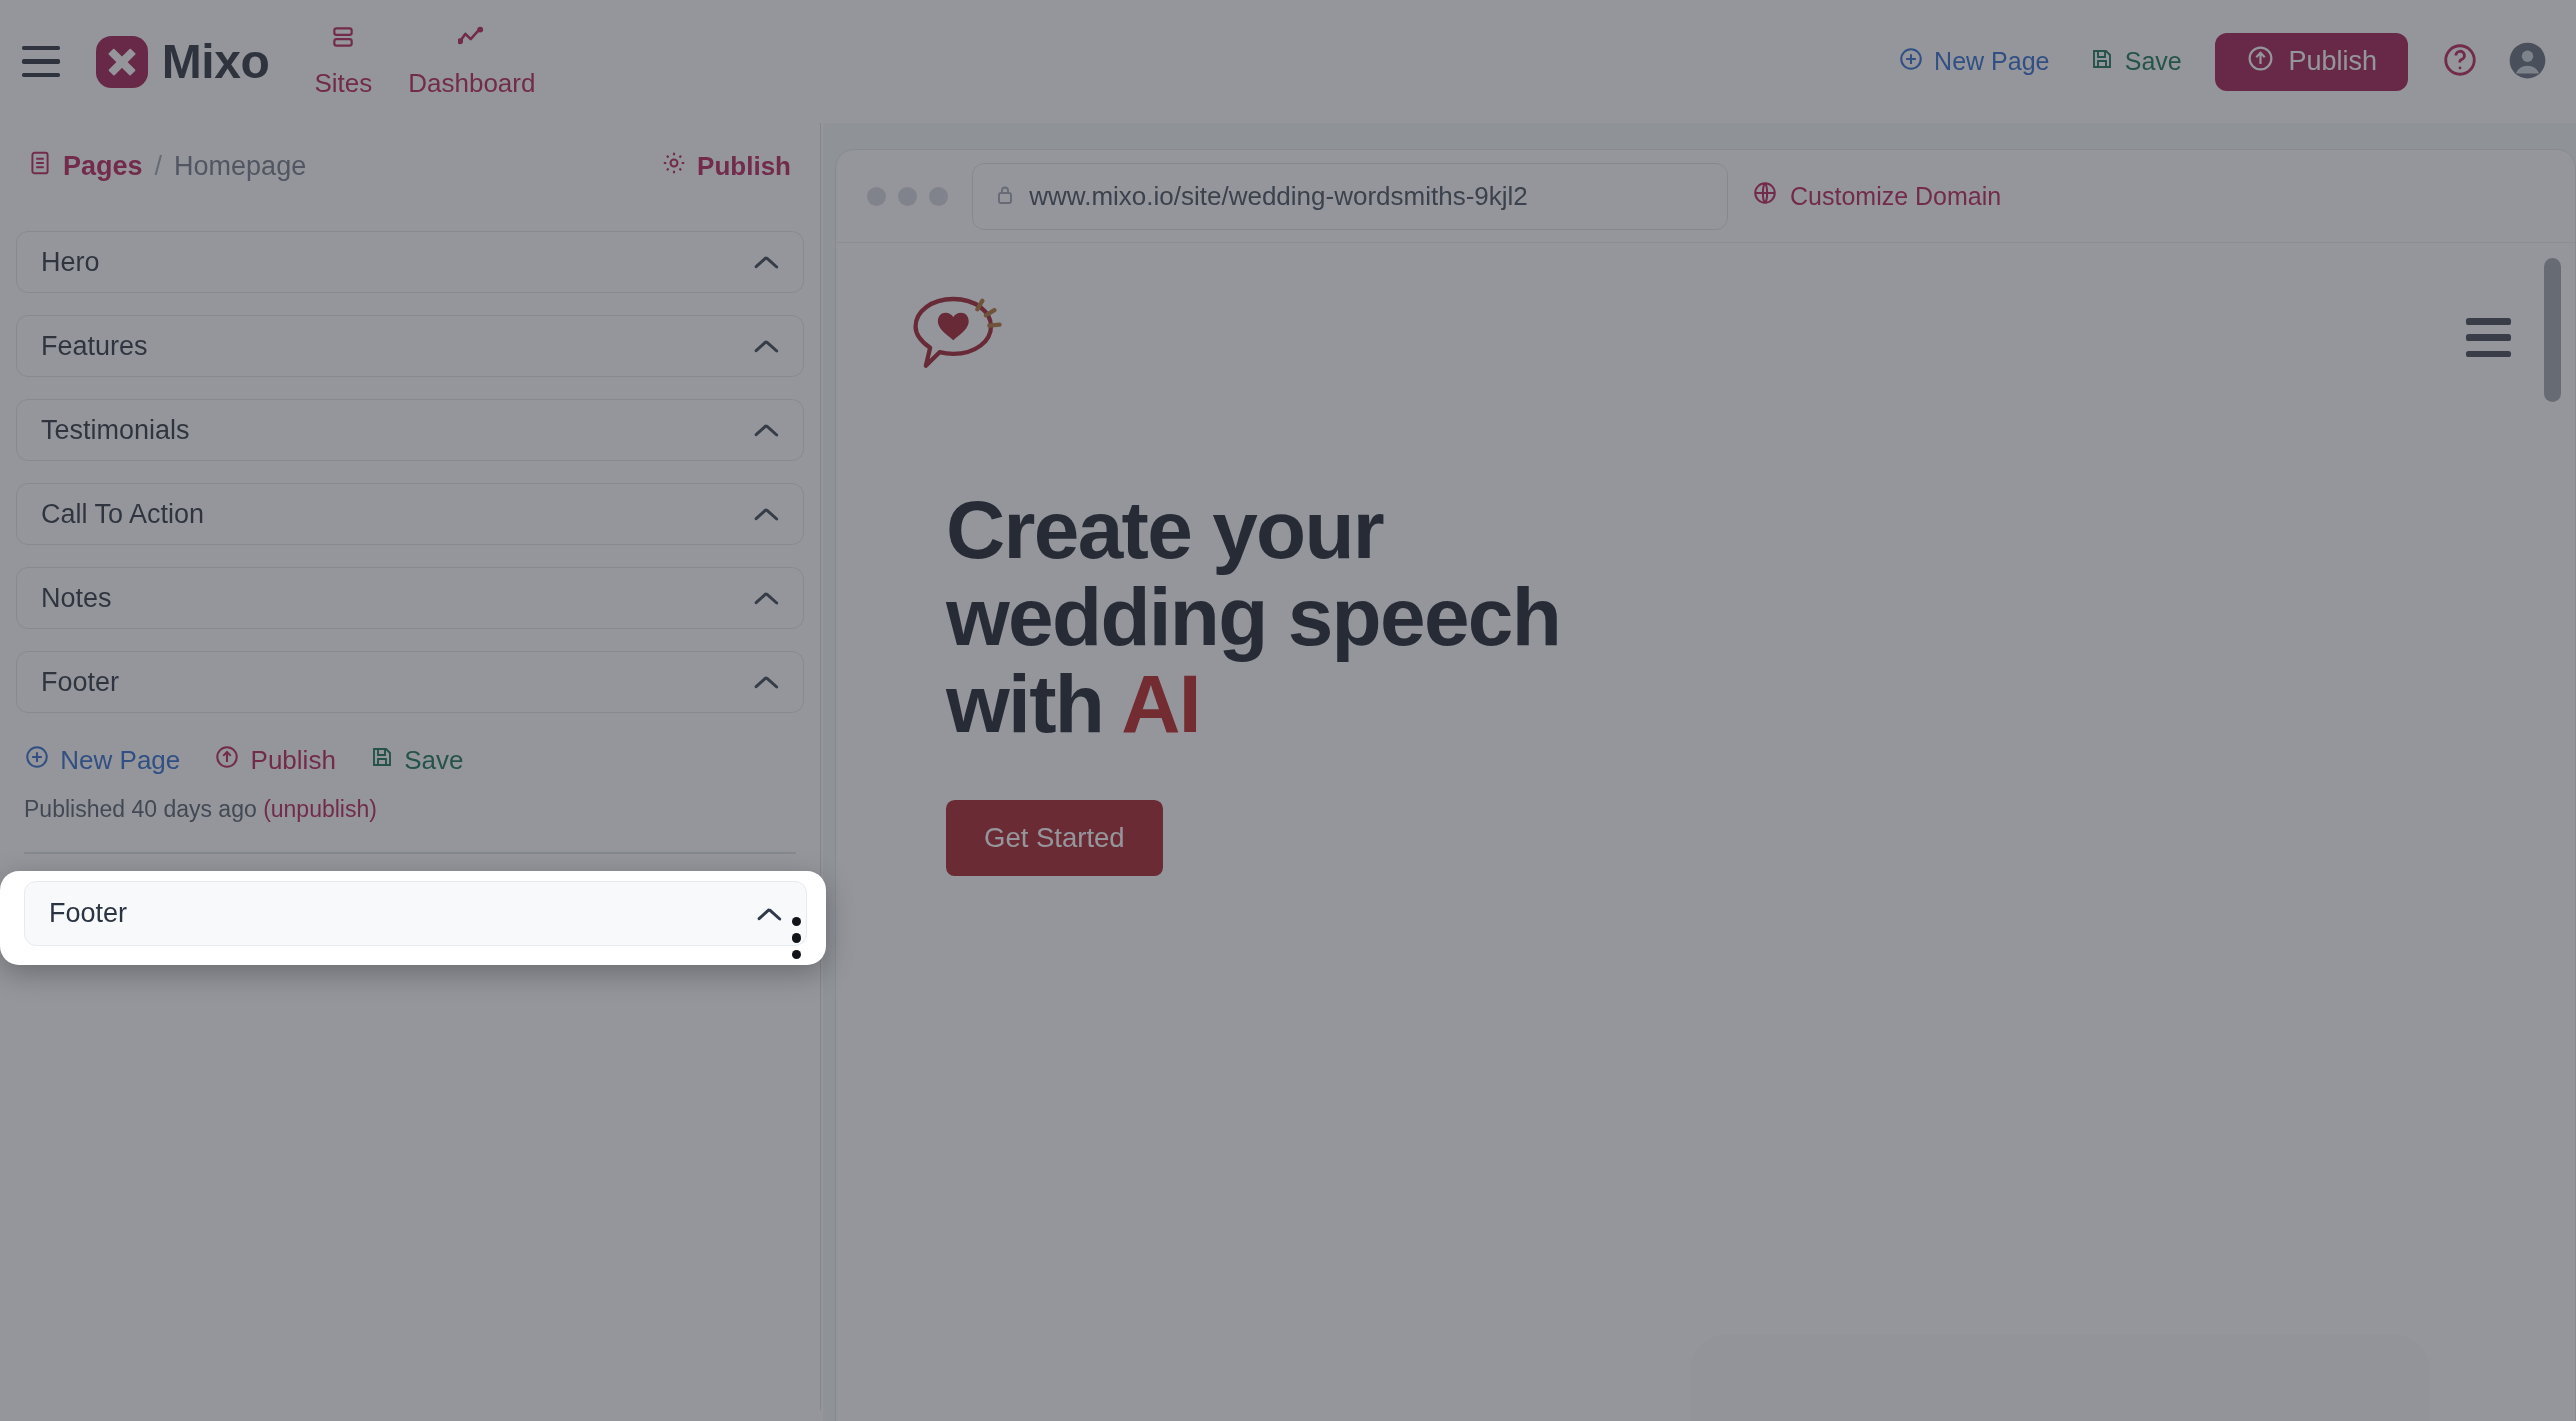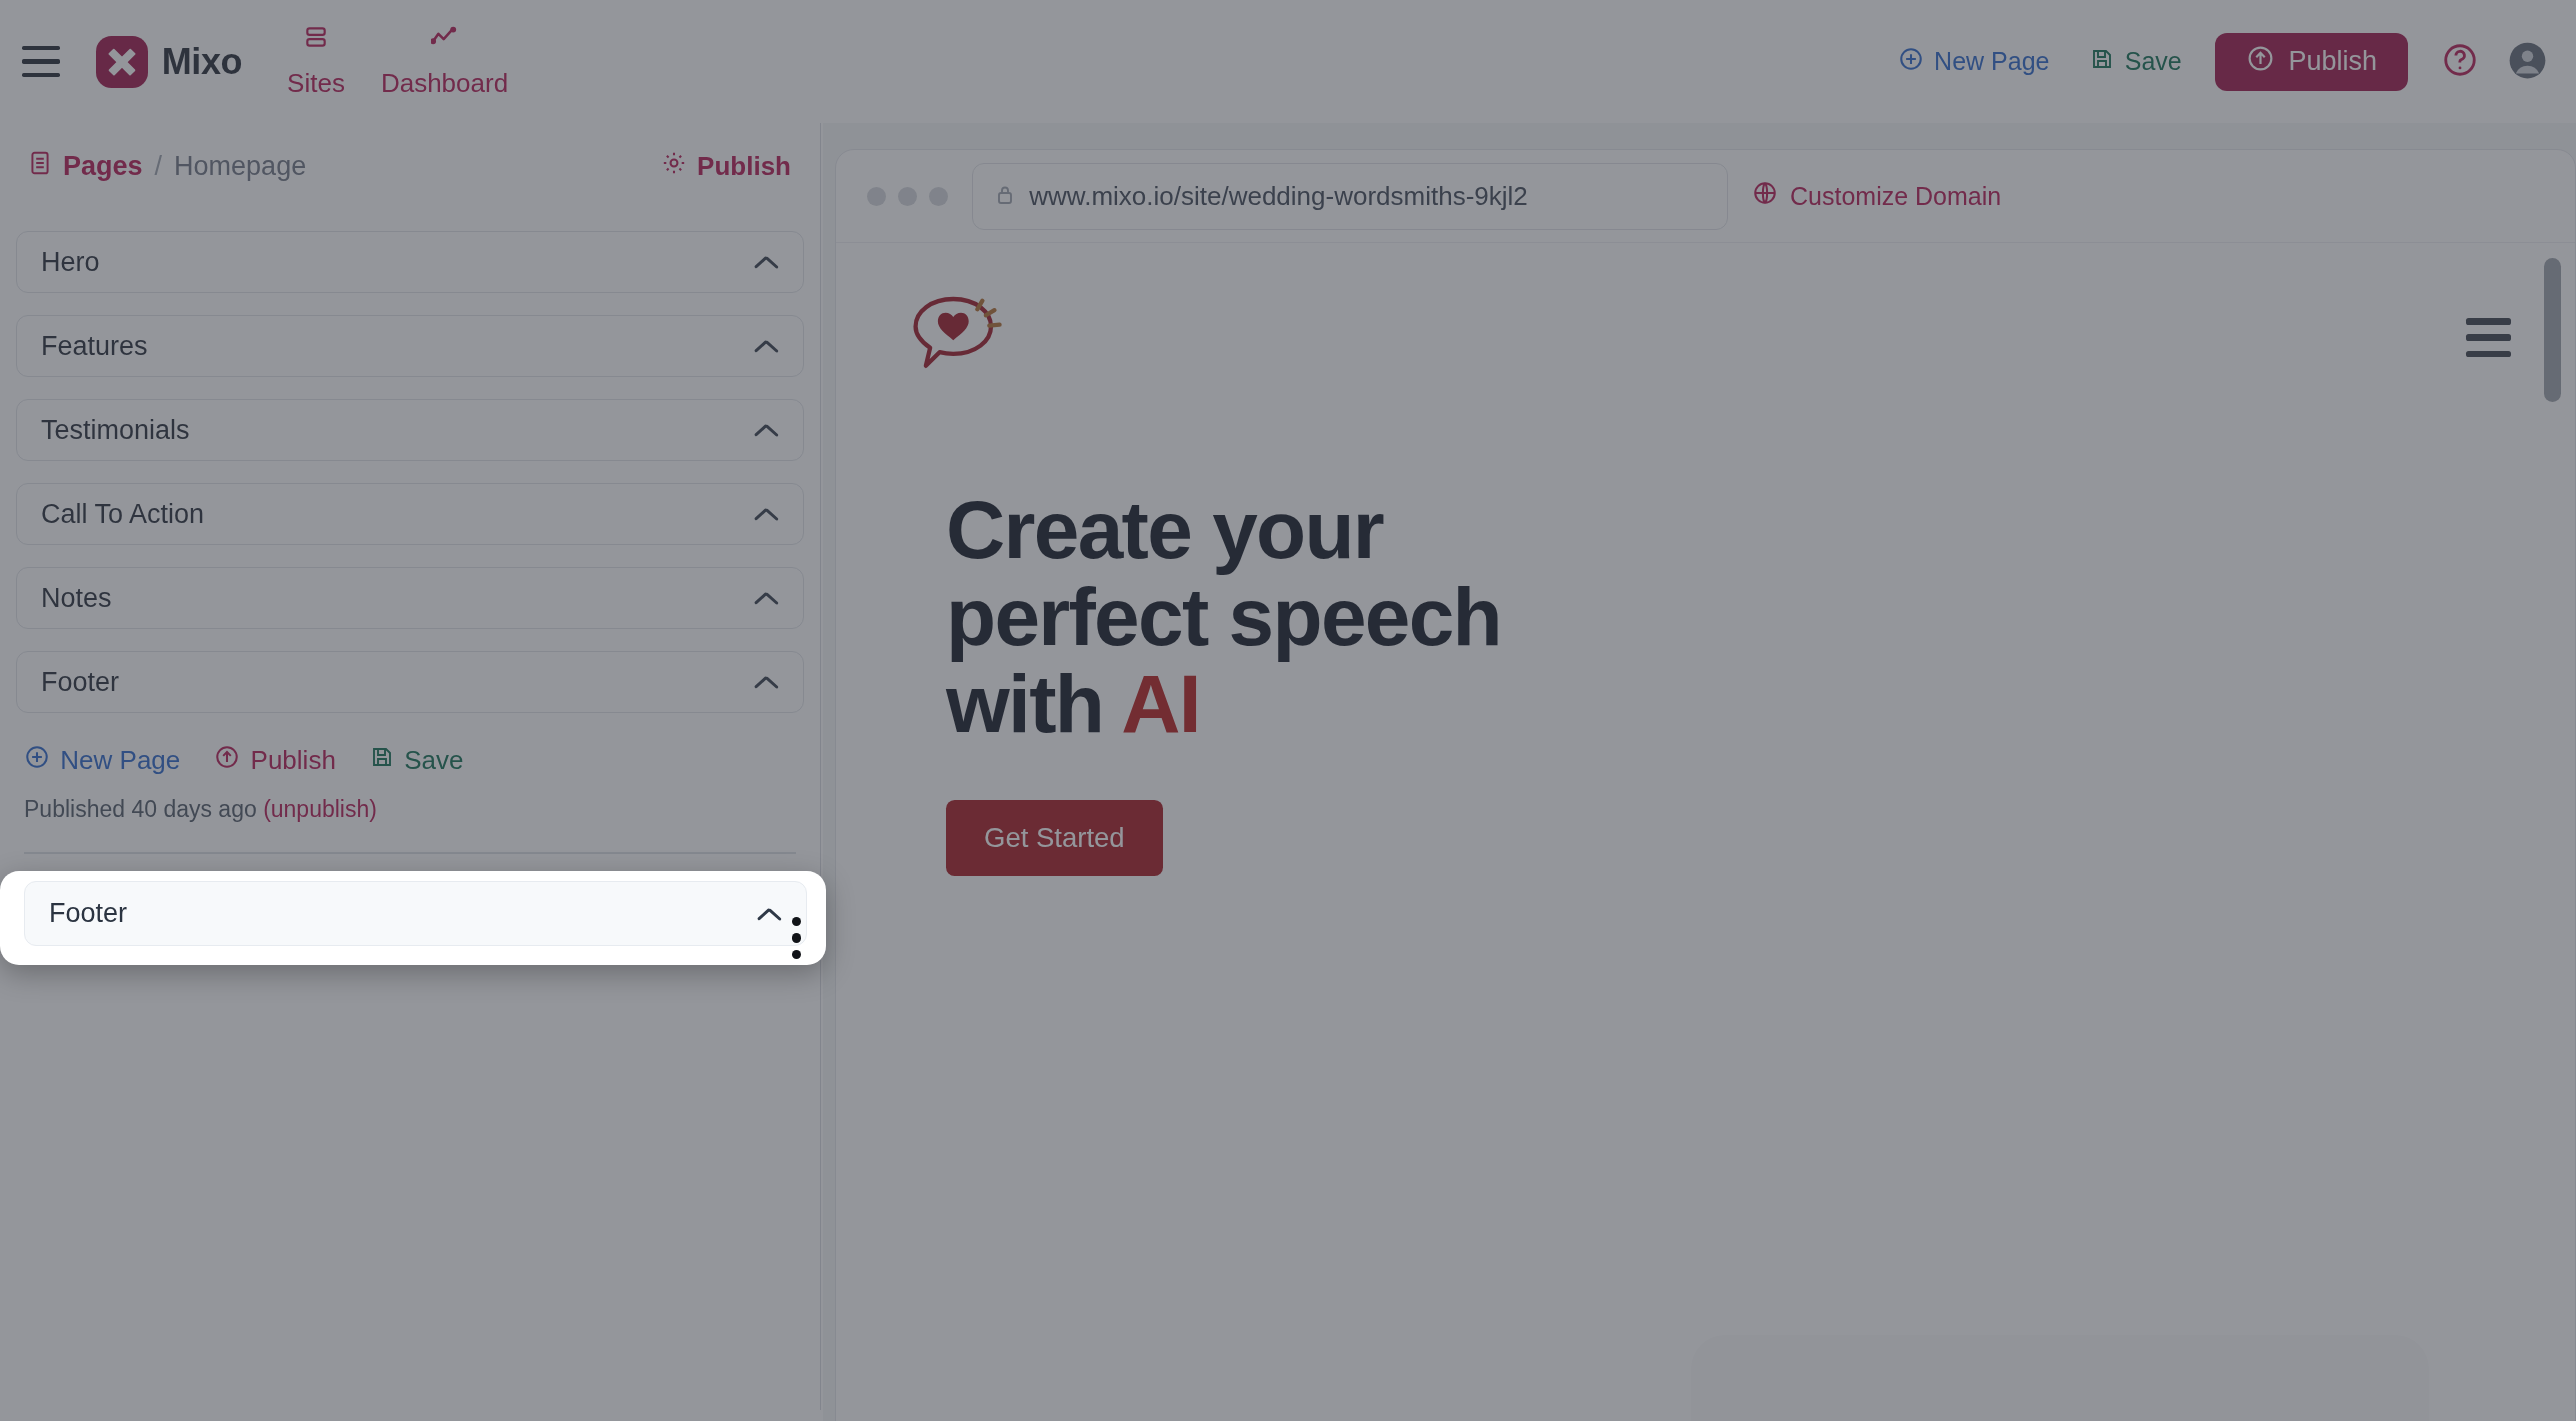--- a/index.html
+++ b/index.html
@@ -23,21 +23,21 @@
     display: flex; flex-direction: column; justify-content: space-between; cursor: pointer; }
   .hamburger i { display: block; height: 4.3px; background: #1e2430; border-radius: 1.7px; }
   .logo-wrap { display: flex; align-items: center; margin-left: 36px; gap: 13.7px; }
   .logo-mark { width: 52px; height: 52px; border-radius: 15.5px; background: #9c0f45;
     position: relative; }
   .logo-mark::before, .logo-mark::after {
     content: ""; position: absolute; left: 50%; top: 50%; width: 31px; height: 7.7px;
     background: #ffffff; border-radius: 0.9px; transform-origin: center; }
   .logo-mark::before { transform: translate(-50%,-50%) rotate(45deg); }
   .logo-mark::after  { transform: translate(-50%,-50%) rotate(-45deg); }
-  .logo-text { font-size: 36px; font-weight: 700; color: #1e2430; letter-spacing: -0.4px; text-align: right; }
+  .logo-text { font-size: 48px; font-weight: 700; color: #1e2430; letter-spacing: -0.4px; text-align: right; }
 
   .topnav { display: flex; align-items: center; gap: 36px; margin-left: 45px; }
   .topnav a { display: flex; align-items: center; gap: 10.3px; color: #b3124f;
     font-size: 26px; text-decoration: none; cursor: pointer; flex-direction: column; }
 
   .topright { position: absolute; right: 29px; top: 0; height: 123px;
     display: flex; align-items: center; gap: 0; }
   .tr-link { display: flex; align-items: center; gap: 10.3px; font-size: 25px; cursor: pointer; }
   .tr-newpage { color: #2563c9; margin-right: 41px; }
   .tr-save { color: #0b6b4f; margin-right: 33px; }
@@ -362,21 +362,21 @@
             <div class="site-burger">
               <i></i>
               <i></i>
               <i></i>
             </div>
           </div>
 
           <div class="hero">
             <h1>
               <span>Create your</span><br>
-              <span>perfect speech</span><br>
+              <span>wedding speech</span><br>
               <span>with </span><span class="ai">AI</span>
             </h1>
             <button class="cta">Get Started</button>
           </div>
 
           <div class="bottom-card"></div>
 
         </div>
 
         <div class="vscroll">

